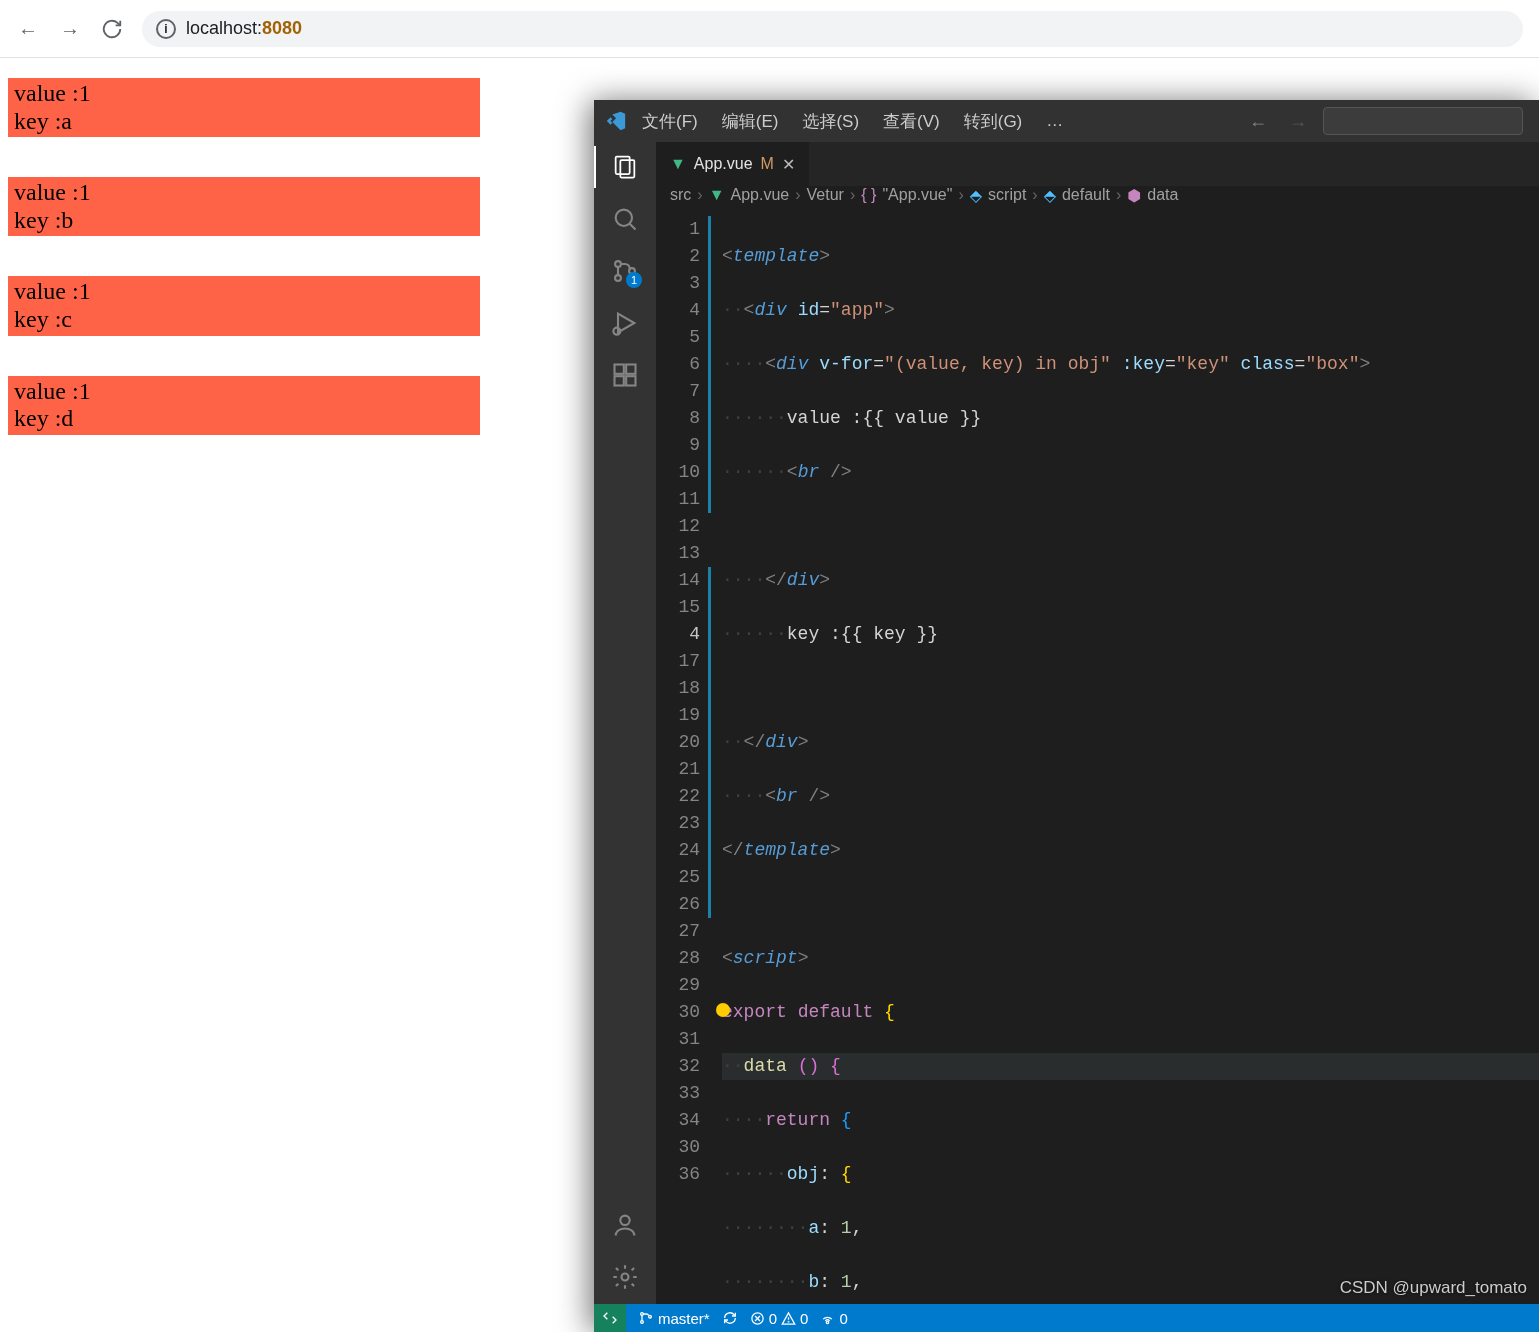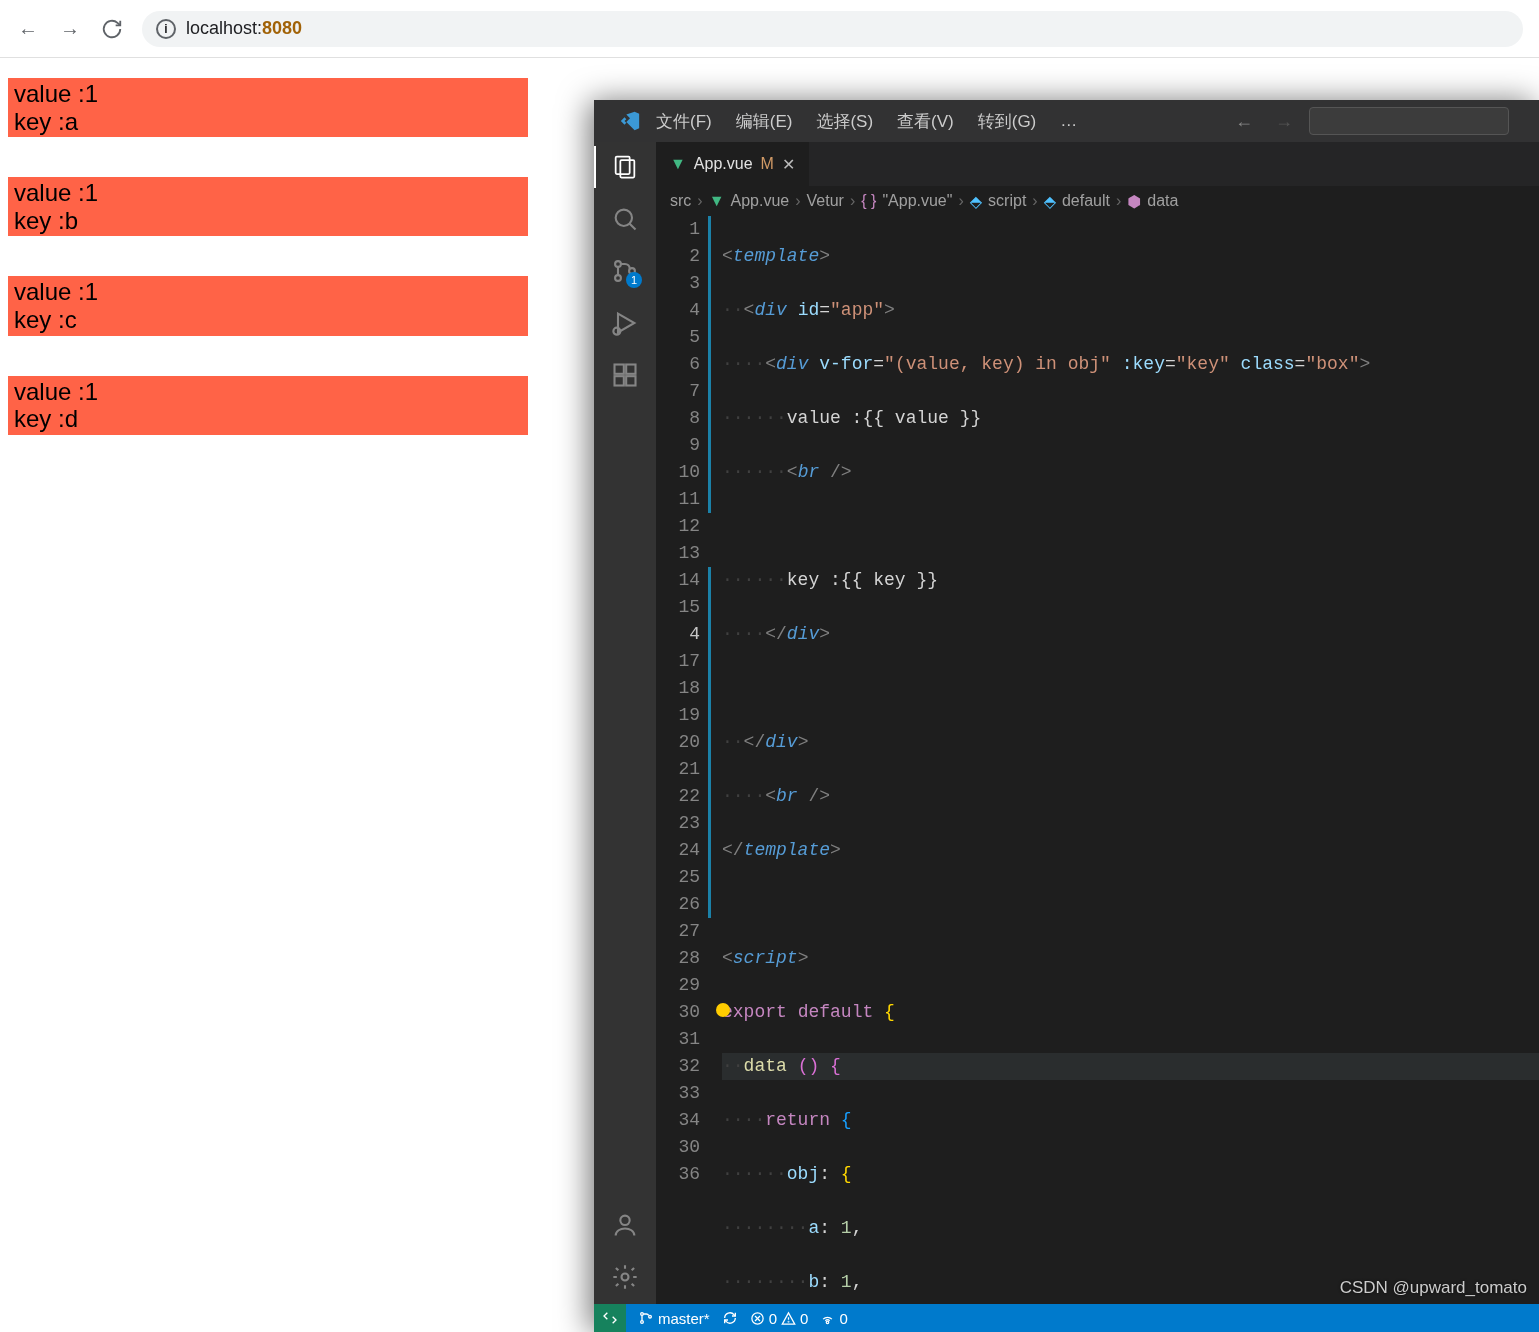--- a/index.html
+++ b/index.html
@@ -43,27 +43,27 @@
 
 
 .page-area {
   position: absolute;
   top: 58px;
   left: 0;
   width: 600px;
   padding: 20px 0 0 8px;
 }
 .box {
-  width: 520px;
+  width: 472px;
   background: #ff6347;
   margin-bottom: 40px;
   padding: 2px 6px;
   font-size: 24px;
   line-height: 1.15;
-  font-family: Liberation Sans, sans-serif;
+  font-family: Liberation Serif, serif;
   color: #000;
 }
 
 
 .vscode {
   position: absolute;
   top: 100px;
   left: 594px;
   width: 945px;
   height: 1232px;
@@ -74,21 +74,21 @@
   display: flex;
   flex-direction: column;
   font-size: 17px;
 }
 
 .titlebar {
   height: 42px;
   background: #323233;
   display: flex;
   align-items: center;
-  padding: 0 24px;
+  padding: 0 10px;
   gap: 4px;
 }
 .titlebar .vs-logo {
   width: 24px; height: 24px; display: flex; align-items: center; justify-content: center;
 }
 .titlebar .menu-item { padding: 4px 10px; font-size: 17px; color: #ccc; cursor: pointer; }
 .titlebar .title-nav { margin-left: auto; display: flex; align-items: center; gap: 10px; padding-right: 6px; }
 .titlebar .title-nav .arrow { color: #888; cursor: pointer; font-size: 18px; padding: 2px 6px; }
 .titlebar .search-box { width: 200px; height: 28px; background: #3c3c3c; border: 1px solid #555; border-radius: 4px; }
 
@@ -128,21 +128,20 @@
   cursor: pointer;
 }
 .tab .vue-icon { color: #41b883; font-size: 16px; }
 .tab .name { color: #e2e2e2; }
 .tab .mod { color: #d19a66; }
 .tab .close { color: #bbb; font-size: 16px; cursor: pointer; }
 
 .breadcrumb {
   height: 30px;
   display: flex;
-  align-items: center;
   padding: 0 14px;
   gap: 6px;
   font-size: 16px;
   color: #a0a0a0;
   background: #1e1e1e;
 }
 .breadcrumb .sep { color: #666; }
 .breadcrumb .bc-icon { color: #4fc1ff; }
 .breadcrumb .bc-icon.purple { color: #c586c0; }
 .breadcrumb .bc-icon.green { color: #41b883; }
@@ -400,22 +399,22 @@
           <div style="height:54px"></div>
           <div class="seg mod" style="height:351px"></div>
         </div>
         <div class="code">
 <div class="line"><span class="tag">&lt;</span><span class="tagname">template</span><span class="tag">&gt;</span></div>
 <div class="line"><span class="dot">··</span><span class="tag">&lt;</span><span class="tagname">div</span> <span class="attr">id</span><span class="punc">=</span><span class="str">"app"</span><span class="tag">&gt;</span></div>
 <div class="line"><span class="dot">····</span><span class="tag">&lt;</span><span class="tagname">div</span> <span class="attr">v-for</span><span class="punc">=</span><span class="str">"(value, key) in obj"</span> <span class="attr">:key</span><span class="punc">=</span><span class="str">"key"</span> <span class="attr">class</span><span class="punc">=</span><span class="str">"box"</span><span class="tag">&gt;</span></div>
 <div class="line"><span class="dot">······</span><span class="txt">value :</span><span class="punc">{{</span> <span class="txt">value</span> <span class="punc">}}</span></div>
 <div class="line"><span class="dot">······</span><span class="tag">&lt;</span><span class="tagname">br</span> <span class="tag">/&gt;</span></div>
 <div class="line"></div>
+<div class="line"><span class="dot">····</span><span class="tag">&lt;/</span><span class="tagname">div</span><span class="tag">&gt;</span></div>
 <div class="line"><span class="dot">······</span><span class="txt">key :</span><span class="punc">{{</span> <span class="txt">key</span> <span class="punc">}}</span></div>
-<div class="line"><span class="dot">····</span><span class="tag">&lt;/</span><span class="tagname">div</span><span class="tag">&gt;</span></div>
 <div class="line"></div>
 <div class="line"><span class="dot">··</span><span class="tag">&lt;/</span><span class="tagname">div</span><span class="tag">&gt;</span></div>
 <div class="line"><span class="dot">····</span><span class="tag">&lt;</span><span class="tagname">br</span> <span class="tag">/&gt;</span></div>
 <div class="line"><span class="tag">&lt;/</span><span class="tagname">template</span><span class="tag">&gt;</span></div>
 <div class="line"></div>
 <div class="line"><span class="tag">&lt;</span><span class="tagname">script</span><span class="tag">&gt;</span></div>
 <div class="line"><span class="bulb"></span><span class="kw">export</span> <span class="kw">default</span> <span class="brace">{</span></div>
 <div class="line current"><span class="dot">··</span><span class="fn">data</span> <span class="brace2">()</span> <span class="brace2">{</span></div>
 <div class="line"><span class="dot">····</span><span class="kw">return</span> <span class="brace3">{</span></div>
 <div class="line"><span class="dot">······</span><span class="prop">obj</span><span class="punc">:</span> <span class="brace">{</span></div>

